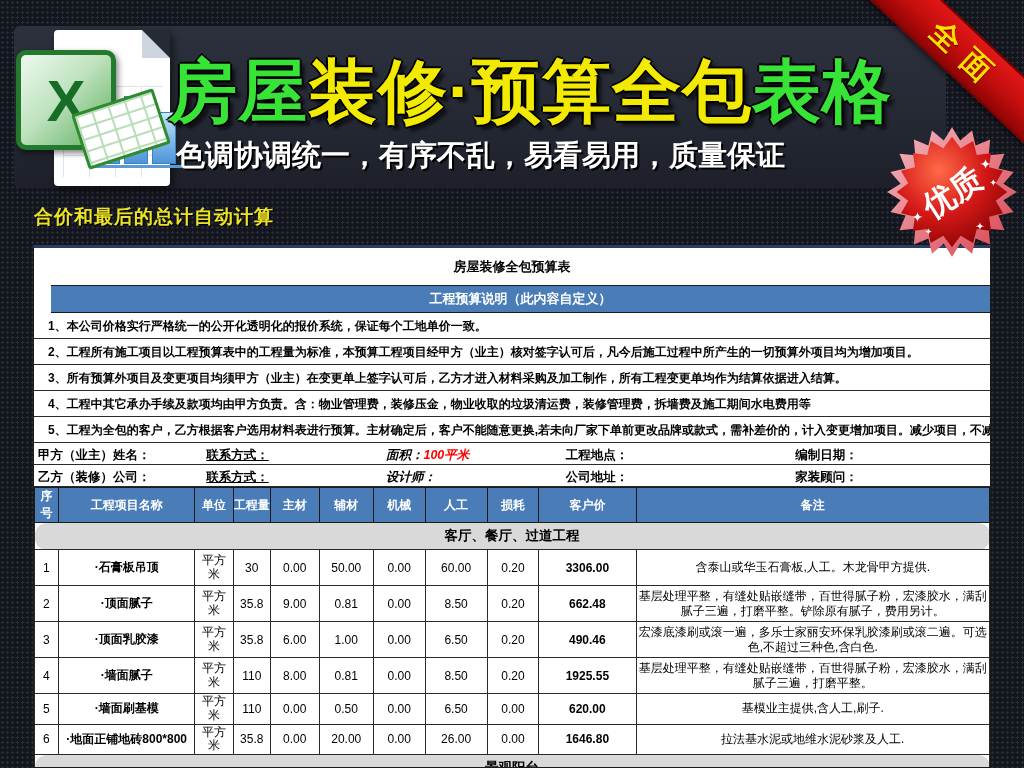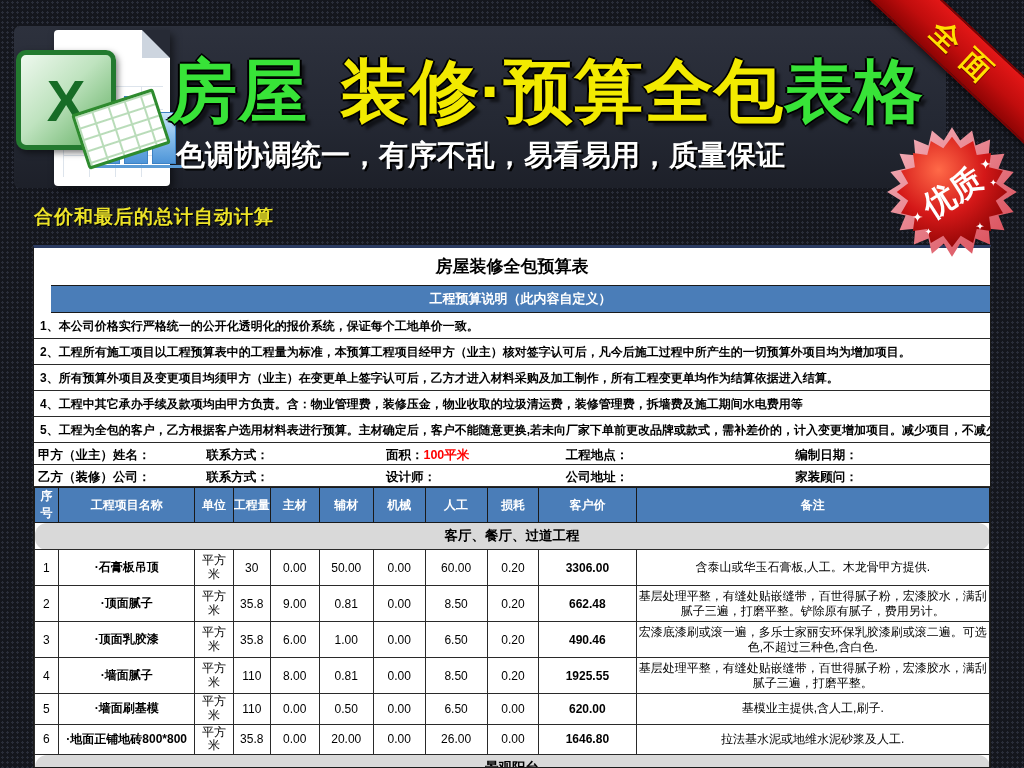--- a/index.html
+++ b/index.html
@@ -88,38 +88,38 @@
   .badge{position:absolute; left:886px; top:124px; z-index:6;}
   
   .sheet{
     position:absolute; left:33px; top:245px; width:958px; height:523px;
     background:#ffffff; z-index:2; box-sizing:border-box;
     border:1px solid #1a1a1a; border-top:3px solid #2c3c63; overflow:hidden;
     color:#000;
   }
   .sheet-title{
     height:37px; line-height:37px; text-align:center;
-    font-size:17px; font-weight:bold; background:#fff;
+    font-size:13px; font-weight:bold; background:#fff;
   }
   .spec-banner{
     height:26px; line-height:26px; text-align:center;
     background:#4a7db8; color:#ffffff; font-size:13px; font-weight:bold;
     border-top:1px solid #1a1a1a; border-bottom:1px solid #1a1a1a;margin-left:17px;
   }
   .note-line{
-    height:26px; box-sizing:border-box; padding:5px 6px 0 6px;
+    height:26px; box-sizing:border-box; padding:5px 6px 0 14px;
     font-size:12px; font-weight:bold; border-bottom:1px solid #2a2a2a;
     white-space:nowrap; overflow:hidden;
   }
   .form-row{
     display:flex; height:22px; box-sizing:border-box;
     border-bottom:1px solid #2a2a2a; font-size:12.5px; font-weight:bold;
   }
   .form-cell{box-sizing:border-box; padding:4px 0 0 4px; white-space:nowrap; overflow:hidden;}
-  .fc1{width:17.6%;} .fc2{width:18.8%;} .fc3{width:18.8%;} .fc4{width:24%;} .fc5{width:20.8%;}
+  .fc1{width:17.6%;} .fc2{width:18.8%;text-decoration:underline;} .fc3{width:18.8%;font-style:italic;} .fc4{width:24%;} .fc5{width:20.8%;}
   .red-val{color:#ff0000;}
   table.budget{
     width:100%; border-collapse:collapse; table-layout:fixed;
   }
   table.budget th{
     background:#4a7db8; color:#fff; font-size:12px; font-weight:bold;
     border:1px solid #1a1a1a; height:27px; padding:0; overflow:hidden;
   }
   table.budget td{
     border:1px solid #2a2a2a; font-size:12px; text-align:center;
@@ -151,21 +151,21 @@
       <div class="page-grid"></div>
       <div class="bar bar-1"></div>
       <div class="bar bar-2"></div>
       <div class="bar bar-3"></div>
       <div class="bar-baseline"></div>
     </div>
     <div class="xlogo">X</div>
     <div class="minisheet"></div>
   </div>
 
-  <div class="main-title" id="title-line"><span style="color: rgb(56, 227, 56);">房屋</span><span style="color: rgb(242, 234, 0); margin-left: 32px;">装修·预算全包</span><span style="color: rgb(56, 227, 56);">表格</span></div>
+  <div class="main-title" id="title-line"><span style="color: rgb(56, 227, 56);">房屋</span><span style="color: rgb(242, 234, 0);">装修·预算全包</span><span style="color: rgb(56, 227, 56);">表格</span></div>
   <div class="sub-title">色调协调统一，有序不乱，易看易用，质量保证</div>
   <div class="tagline">合价和最后的总计自动计算</div>
 
   <div class="ribbon">
     <span class="ribbon-text">全面</span>
   </div>
 
   <div class="badge">
     <svg width="132" height="136" viewBox="0 0 124 128">
       <defs>

